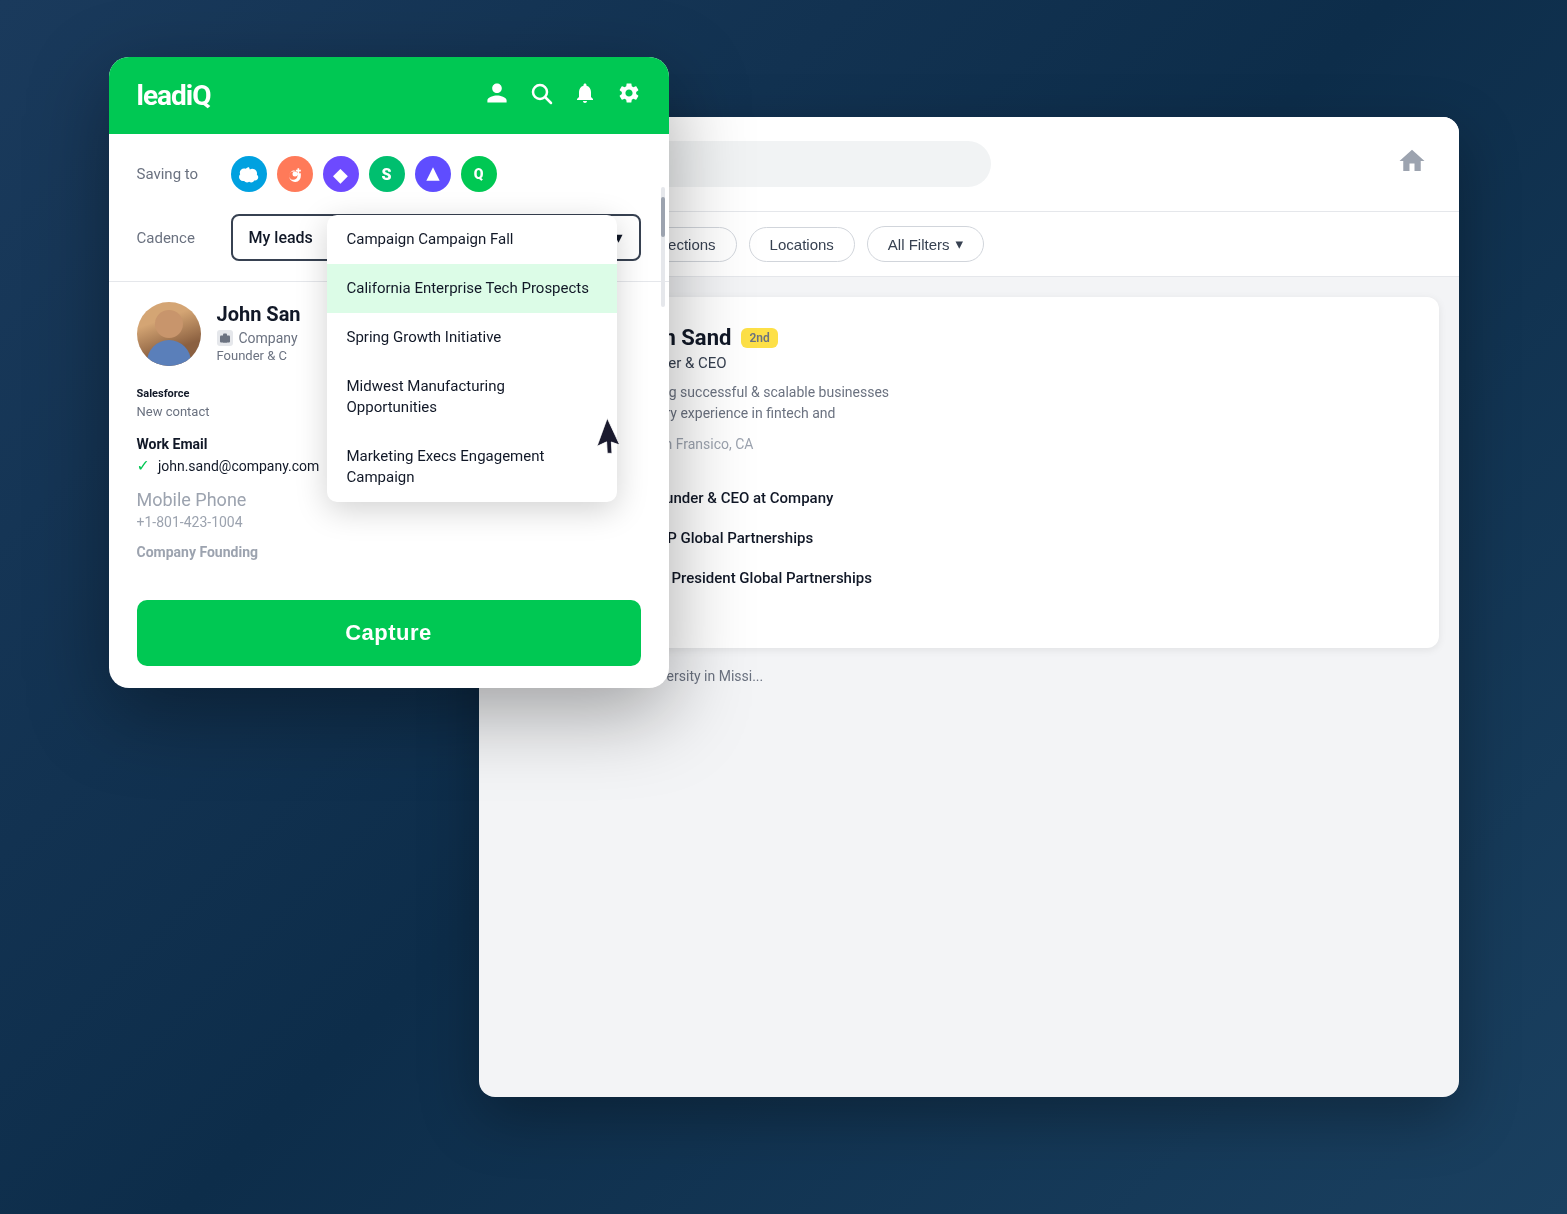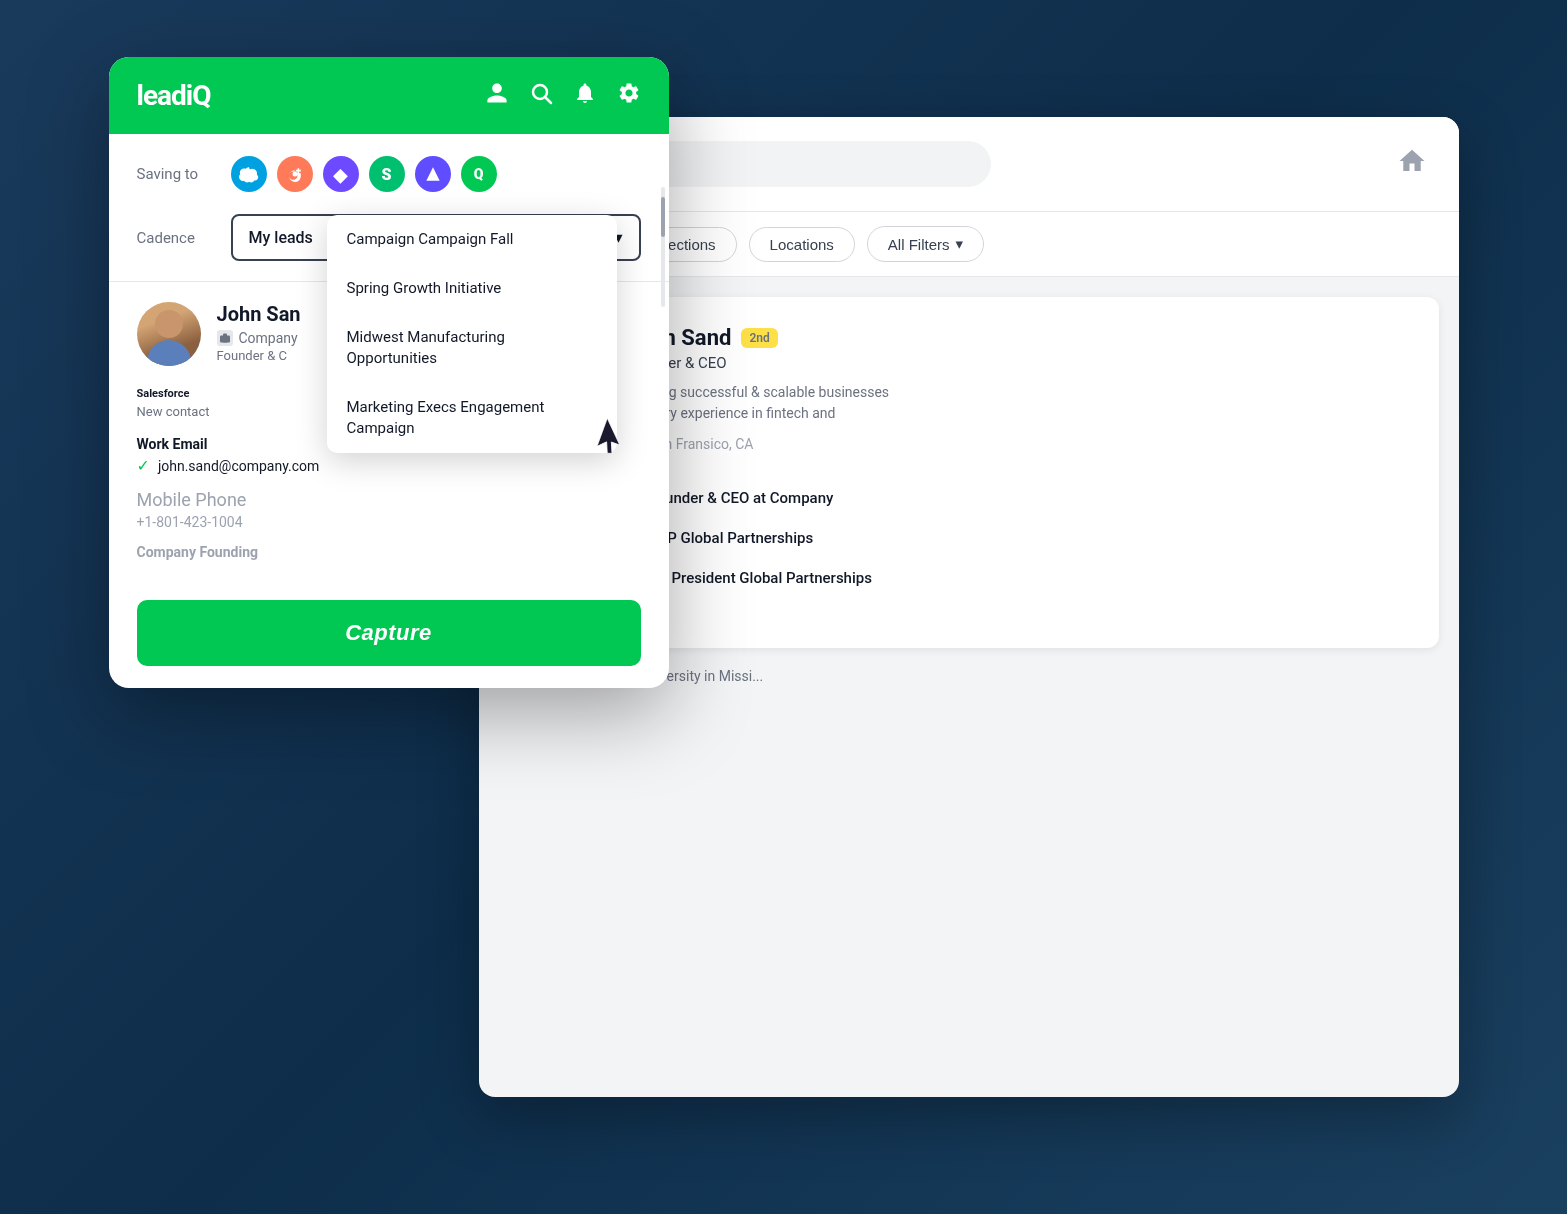--- a/index.html
+++ b/index.html
@@ -424,21 +424,20 @@
       background: #00c853;
       color: white;
       border: none;
       border-radius: 10px;
       padding: 20px;
       font-size: 22px;
       font-weight: 700;
       cursor: pointer;
       margin-top: 20px;
       letter-spacing: 0.5px;
-      font-style: italic;
     }
     
     .dropdown-menu {
       position: absolute;
       left: 218px;
       top: 158px;
       width: 290px;
       background: white;
       border-radius: 10px;
       box-shadow: 0 8px 32px rgba(0,0,0,0.18);
@@ -679,20 +678,21 @@
       <button class="capture-btn">Capture</button>
     </div>
 
     <div class="scroll-track">
       <div class="scroll-thumb"></div>
     </div>
   </div>
 
   <div class="dropdown-menu">
     <div class="dropdown-item">Campaign Campaign Fall</div>
+    <div class="dropdown-item selected">California Enterprise Tech Prospects</div>
     <div class="dropdown-item">Spring Growth Initiative</div>
     <div class="dropdown-item">Midwest Manufacturing Opportunities</div>
     <div class="dropdown-item">Marketing Execs Engagement Campaign</div>
   </div>
 
   <div style="position:absolute;left:490px;top:365px;font-size:30px;transform:rotate(20deg);z-index:25;color:#1a1a2e;pointer-events:none;">
     <svg width="30" height="36" viewBox="0 0 20 24" fill="#1a1a2e" stroke="white" stroke-width="0.5">
       <path d="M0 0 L0 20 L5 15 L8 22 L11 21 L8 14 L14 14 Z"></path>
     </svg>
   </div>

